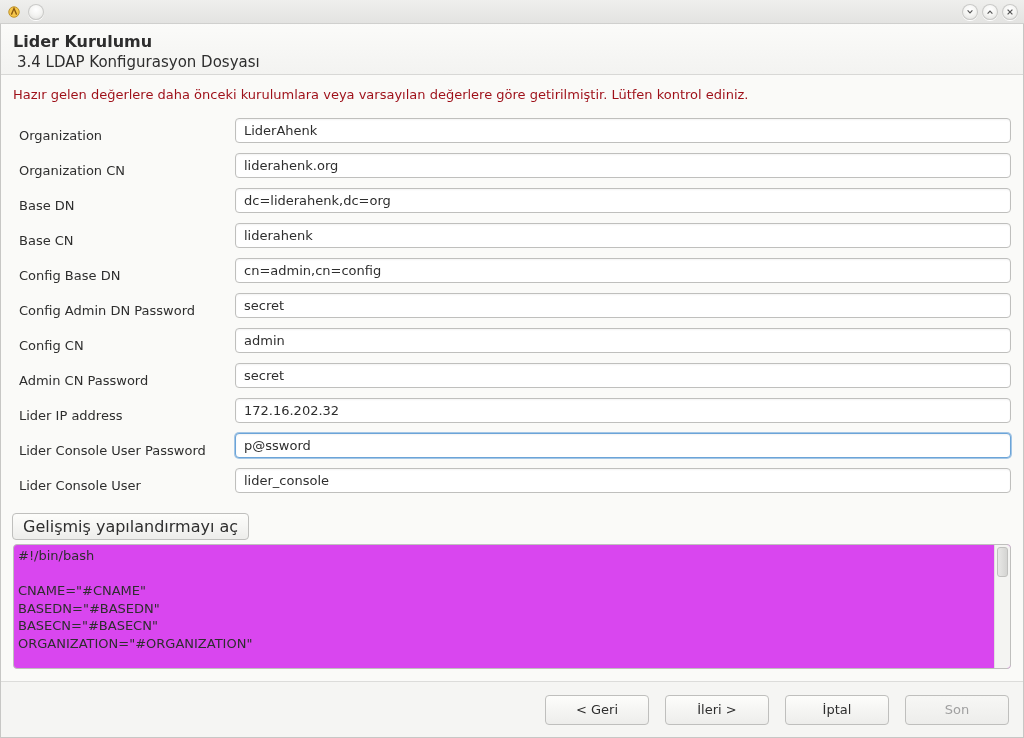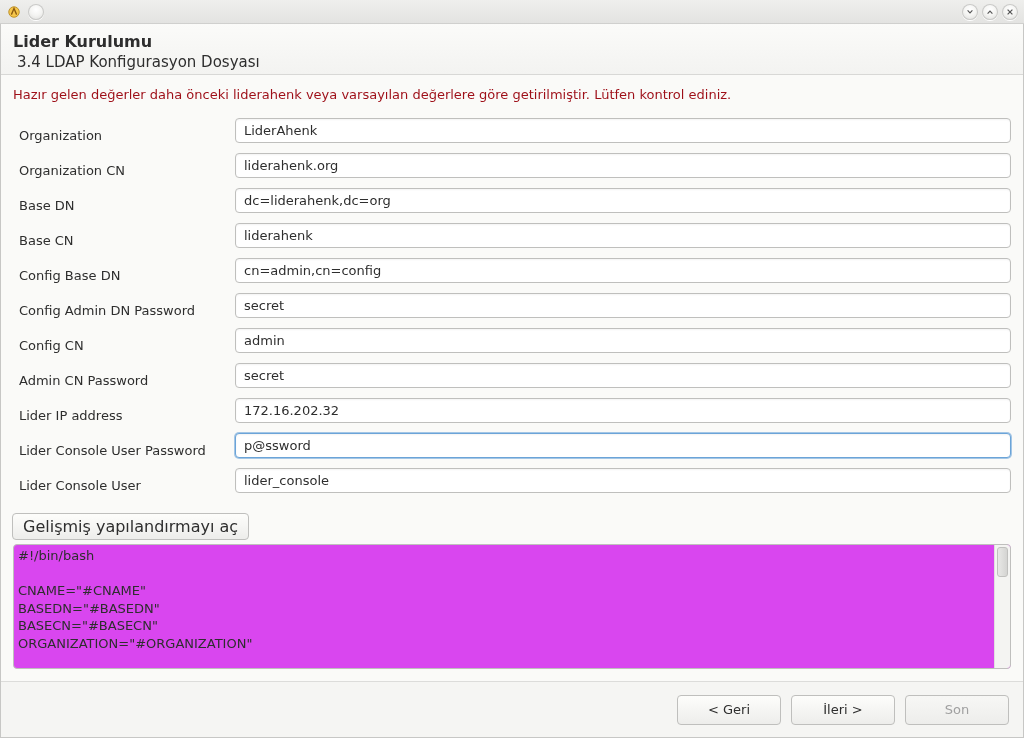--- a/index.html
+++ b/index.html
@@ -145,21 +145,21 @@
     border-radius: 3px;
   }
 
   
   .footer {
     height: 56px;
     border-top: 1px solid #dcdcda;
     display: flex;
     align-items: center;
     justify-content: flex-end;
-    gap: 10px;
+    gap: 16px;
     padding: 0 14px;
     background: #f5f5f3;
   }
   .nav-button {
     width: 104px;
     height: 30px;
     border: 1px solid #bfbfbd;
     border-radius: 4px;
     background: linear-gradient(to bottom, #fdfdfb 0%, #ededeb 100%);
     font-size: 13px;
@@ -207,21 +207,21 @@
 
 <div class="window">
 
   <div class="header">
     <div class="header-title">Lider Kurulumu</div>
     <div class="header-subtitle">3.4 LDAP Konfigurasyon Dosyası</div>
   </div>
 
   <div class="content">
 
-    <div class="notice">Hazır gelen değerler daha önceki liderahenk veya varsayılan değerlere göre getirilmiştir. Lütfen kontrol ediniz.</div>
+    <div class="notice">Hazır gelen değerlere daha önceki kurulumlara veya varsayılan değerlere göre getirilmiştir. Lütfen kontrol ediniz.</div>
 
     <div class="form">
 
       <div class="form-row">
         <div class="form-label">Organization</div>
         <input class="form-input" value="LiderAhenk" style="">
       </div>
 
       <div class="form-row">
         <div class="form-label">Organization CN</div>
@@ -289,16 +289,17 @@
       <div class="fake-scrollbar">
         <div class="thumb"></div>
       </div>
     </div>
 
   </div>
 
   <div class="footer">
     <button class="nav-button">&lt; Geri</button>
     <button class="nav-button">İleri &gt;</button>
+    <button class="nav-button">İptal</button>
     <button class="nav-button disabled">Son</button>
   </div>
 
 </div>
 
 </body></html>

